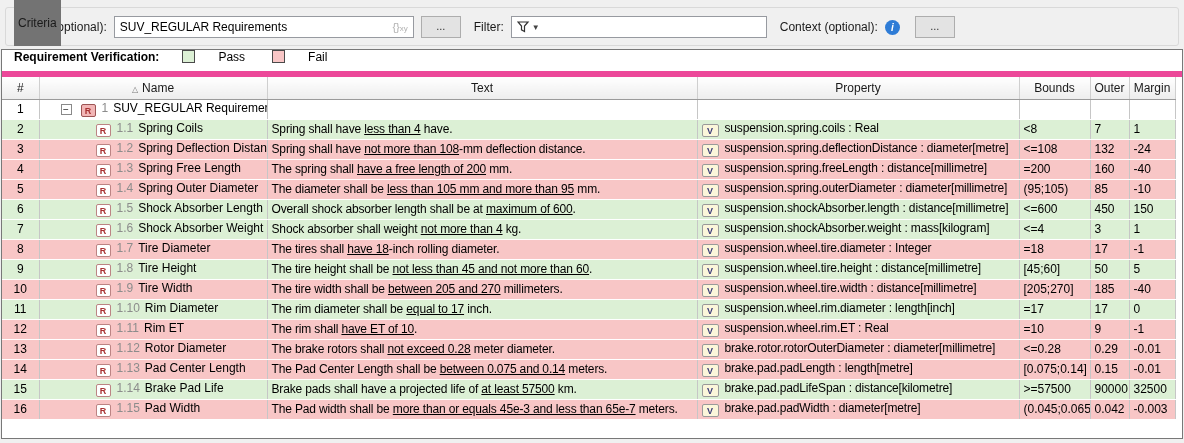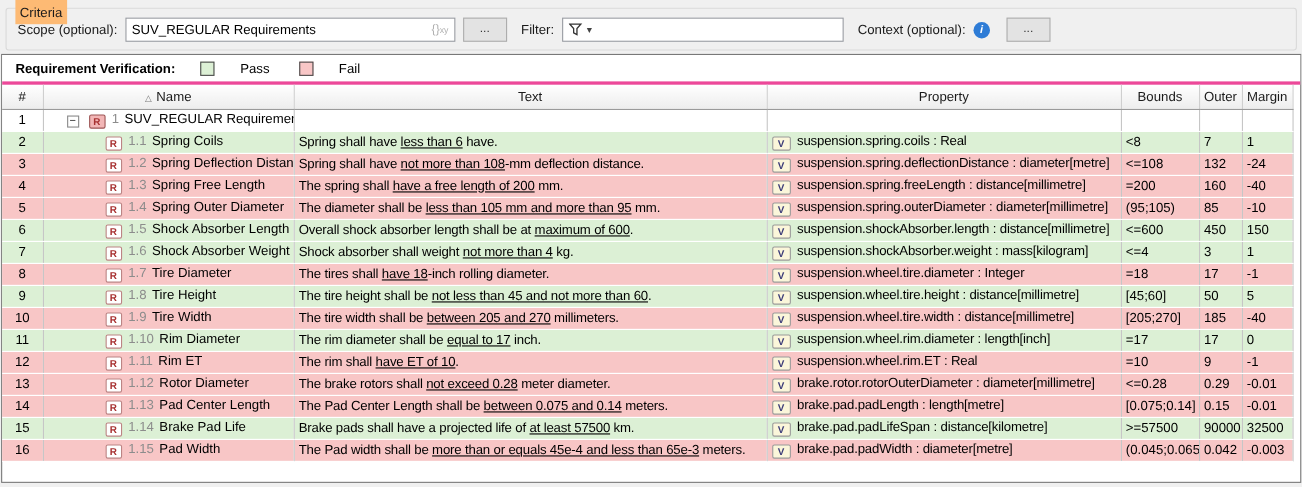--- a/index.html
+++ b/index.html
@@ -1,35 +1,35 @@
 <!DOCTYPE html>
 <html><head>
 <meta charset="utf-8">
 <style>
   *{box-sizing:border-box;margin:0;padding:0}
   html,body{width:1184px;height:443px;overflow:hidden}
   body{background:#f0f0f0;font-family:"Liberation Sans",sans-serif;font-size:12px;color:#000}
   
   .criteria-box{position:relative;margin:7px 5px 3px 5px;height:39px;border:1px solid #d9d9d9;border-radius:3px;padding:8px 8px 4px 10px}
-  .criteria-title{position:absolute;top:-8px;left:8px;background:#fdba74;padding:4px 4px;color:#1a1a1a}
+  .criteria-title{position:absolute;top:-8px;left:8px;background:#737373;padding:16px 4px;color:#1a1a1a}
   .criteria-row{display:flex;align-items:center;gap:7px}
   .lbl{white-space:nowrap;color:#1a1a1a}
   .input{background:#fff;border:1px solid #979aa0;height:22px;display:flex;align-items:center;padding:0 5px;white-space:nowrap;overflow:hidden}
   .scope-input{width:300px;justify-content:space-between}
   .filter-input{width:256px;gap:2px}
   .context-input{width:226px}
   .browse{width:40px;height:22px;background:#e3e3e3;border:1px solid #adadad;font-size:11px;color:#333;text-align:center;line-height:18px}
   .browse.ctx{margin-left:8px}
   .xy-icon{color:#b0b0b0;font-size:11px;flex:0 0 auto}
   .xy-icon .small{font-size:8px}
   .info{width:15px;height:15px;border-radius:50%;background:#2e7cd6;color:#fff;font-weight:bold;font-size:10px;font-style:italic;display:inline-flex;align-items:center;justify-content:center;flex:0 0 auto}
   .caret{font-size:8px;color:#444}
   
   .panel{margin:0 1px;border:1px solid #787878;background:#fff;height:390px}
-  .legend{height:27px;display:flex;align-items:center;gap:23px;padding:0 12px;border-bottom:3px solid #ec4899;background:#fff}
+  .legend{height:27px;display:flex;align-items:flex-start;gap:23px;padding:0 12px;border-bottom:6px solid #ec4899;background:#fff}
   .legend-title{font-weight:bold}
   .swatch{width:13px;height:13px;border:1px solid #4a4a4a;display:inline-block}
   .swatch.pass{background:#dcf0d5}
   .swatch.fail{background:#f8c6c6}
   
   table{border-collapse:collapse;table-layout:fixed;width:1173px}
   th{background:linear-gradient(#ffffff,#ededed);border-right:1px solid #cfcfcf;border-bottom:1px solid #9a9a9a;height:22px;font-weight:normal;text-align:center;overflow:hidden;white-space:nowrap;font-size:12px;color:#1a1a1a}
   td{height:20px;border-right:1px solid #c6c6c6;border-bottom:1px solid #ffffff;padding:0 4px;overflow:hidden;white-space:nowrap;vertical-align:middle}
   td.pass{background:#dcf0d5}
   td.fail{background:#f8c6c6}
@@ -111,21 +111,21 @@
             <td class="c-name none"><span class="expander">−</span><span class="r-icon root">R</span><span class="prefix">1</span><span>SUV_REGULAR Requirements</span></td>
             <td class="c-text none"></td>
             <td class="c-prop none"></td>
             <td class="none"></td>
             <td class="none"></td>
             <td class="none"></td>
           </tr>
           <tr>
             <td class="c-num pass">2</td>
             <td class="c-name pass child"><span class="r-icon">R</span><span class="prefix">1.1</span><span>Spring Coils</span></td>
-            <td class="c-text pass"><span>Spring shall have </span><span class="u">less than 6</span><span> have.</span></td>
+            <td class="c-text pass"><span>Spring shall have </span><span class="u">less than 4</span><span> have.</span></td>
             <td class="c-prop pass"><span class="v-icon">V</span><span>suspension.spring.coils : Real</span></td>
             <td class="pass">&lt;8</td>
             <td class="pass">7</td>
             <td class="pass">1</td>
           </tr>
           <tr>
             <td class="c-num fail">3</td>
             <td class="c-name fail child"><span class="r-icon">R</span><span class="prefix">1.2</span><span>Spring Deflection Distance</span></td>
             <td class="c-text fail"><span>Spring shall have </span><span class="u">not more than 108</span><span>-mm deflection distance.</span></td>
             <td class="c-prop fail"><span class="v-icon">V</span><span>suspension.spring.deflectionDistance : diameter[metre]</span></td>
@@ -237,21 +237,21 @@
             <td class="c-name pass child"><span class="r-icon">R</span><span class="prefix">1.14</span><span>Brake Pad Life</span></td>
             <td class="c-text pass"><span>Brake pads shall have a projected life of </span><span class="u">at least 57500</span><span> km.</span></td>
             <td class="c-prop pass"><span class="v-icon">V</span><span>brake.pad.padLifeSpan : distance[kilometre]</span></td>
             <td class="pass">&gt;=57500</td>
             <td class="pass">90000</td>
             <td class="pass">32500</td>
           </tr>
           <tr>
             <td class="c-num fail">16</td>
             <td class="c-name fail child"><span class="r-icon">R</span><span class="prefix">1.15</span><span>Pad Width</span></td>
-            <td class="c-text fail"><span>The Pad width shall be </span><span class="u">more than or equals 45e-4 and less than 65e-3</span><span> meters.</span></td>
+            <td class="c-text fail"><span>The Pad width shall be </span><span class="u">more than or equals 45e-3 and less than 65e-7</span><span> meters.</span></td>
             <td class="c-prop fail"><span class="v-icon">V</span><span>brake.pad.padWidth : diameter[metre]</span></td>
             <td class="fail">(0.045;0.065)</td>
             <td class="fail">0.042</td>
             <td class="fail">-0.003</td>
           </tr>
         </tbody>
     </table>
   </div>
 
 </div>

